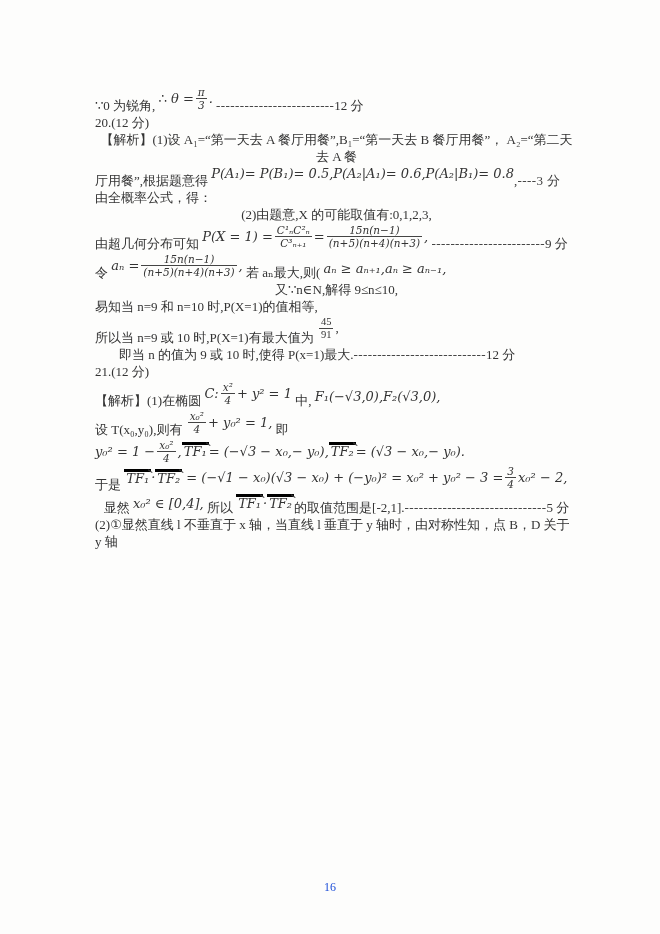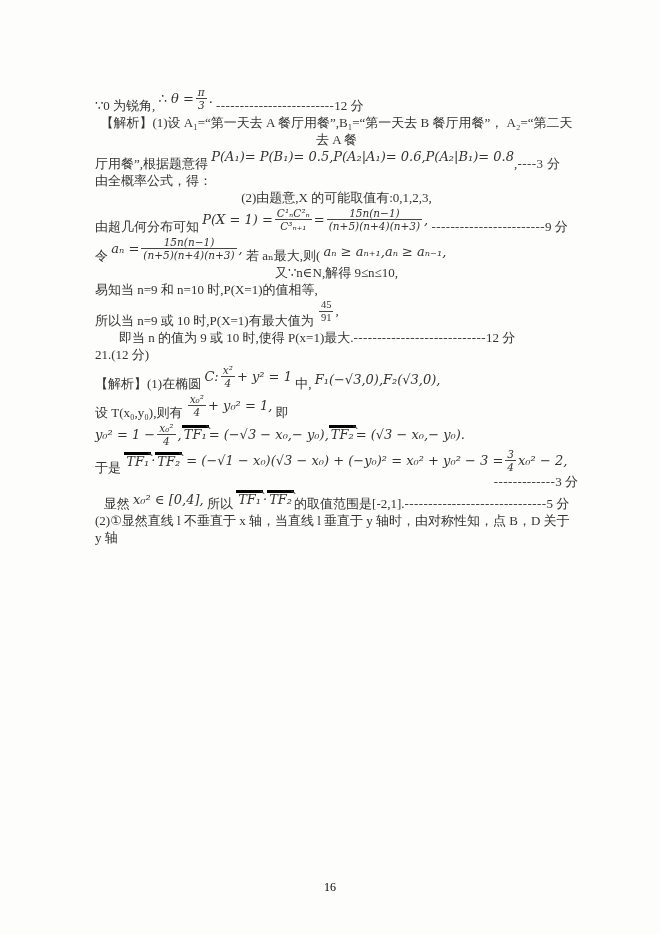--- a/index.html
+++ b/index.html
@@ -18,40 +18,41 @@
   .r7{vertical-align:7px;}
   .r10{vertical-align:10px;}
   .frac{display:inline-block;text-align:center;vertical-align:-0.55em;font-size:10.5px;line-height:1.15;margin:0 2px;}
   .frac .num{display:block;padding:0 2px;}
   .frac .den{display:block;border-top:1px solid #444;padding:0 2px;}
   .vec{display:inline-block;border-top:3px solid #000000;padding:0 2px;position:relative;line-height:1.15;font-style:italic;}
   .vec:after{content:"";position:absolute;right:-1px;top:-4px;width:5px;height:4px;border-bottom:1px solid #3a3a3a;transform:rotate(35deg);transform-origin:right bottom;}
   .dots{letter-spacing:0.4px;color:#3a3a3a;}
   .score{white-space:nowrap;}
   .right-block{display:block;text-align:right;margin-top:-4px;}
-  .footer{position:absolute;bottom:38px;left:0;width:100%;text-align:center;font-size:12px;color:#000000;}
+  .footer{position:absolute;bottom:38px;left:0;width:100%;text-align:center;font-size:12px;color:#1d4ed8;}
   .gap-xs{margin-bottom:8px;}
   .gap-s{margin-bottom:12px;text-align:center;}
   .gap-m{margin-bottom:16px;}
   .gap-l{margin-bottom:22px;}
   .gap-xl{margin-bottom:34px;padding-left:24px;}
 </style>
 </head>
 <body>
 
 <div class="page">
 
   <p class="ln gap-l">
     <span>∵0 为锐角,</span>
     <span class="eq m r7">
       <span>∴ θ =</span><span class="frac"><span class="num">π</span><span class="den">3</span></span><span>.</span>
     </span>
     <span class="dots">-------------------------</span><span class="score">12 分</span>
   </p>
 
+  <p class="ln gap-m">20.(12 分)</p>
 
   <p class="ln gap-s">【解析】(1)设 A₁=“第一天去 A 餐厅用餐”,B₁=“第一天去 B 餐厅用餐”， A₂=“第二天去 A 餐</p>
 
   <p class="ln gap-xs">
     <span>厅用餐”,根据题意得</span>
     <span class="eq m r7">P(A₁)= P(B₁)= 0.5,P(A₂|A₁)= 0.6,P(A₂|B₁)= 0.8</span><span class="dots">,----3 分</span>
   </p>
 
   <p class="ln gap-l">由全概率公式，得：</p>
 
@@ -110,21 +111,20 @@
       <span>y₀² = 1 −</span><span class="frac"><span class="num">x₀²</span><span class="den">4</span></span><span>,</span><span class="vec">TF₁</span><span>= (−√3 − x₀,− y₀),</span><span class="vec">TF₂</span><span>= (√3 − x₀,− y₀).</span>
     </span>
   </p>
 
   <p class="ln gap-xs">
     <span>于是</span>
     <span class="eq m r7">
       <span class="vec">TF₁</span><span>·</span><span class="vec">TF₂</span>
       <span>= (−√1 − x₀)(√3 − x₀) + (−y₀)² = x₀² + y₀² − 3 =</span><span class="frac"><span class="num">3</span><span class="den">4</span></span><span>x₀² − 2,</span>
     </span>
-    <span class="right-block"><span class="dots">-------------</span><span class="score">3 分</span></span>
   </p>
 
   <p class="ln gap-s">
     <span>显然</span>
     <span class="eq m r4">x₀² ∈ [0,4],</span>
     <span>所以</span>
     <span class="eq m r4"><span class="vec">TF₁</span><span>·</span><span class="vec">TF₂</span></span><span>的取值范围是[-2,1].</span><span class="dots">------------------------------</span><span class="score">5 分</span>
   </p>
 
   <p class="ln gap-m">(2)①显然直线 l 不垂直于 x 轴，当直线 l 垂直于 y 轴时，由对称性知，点 B，D 关于 y 轴</p>

